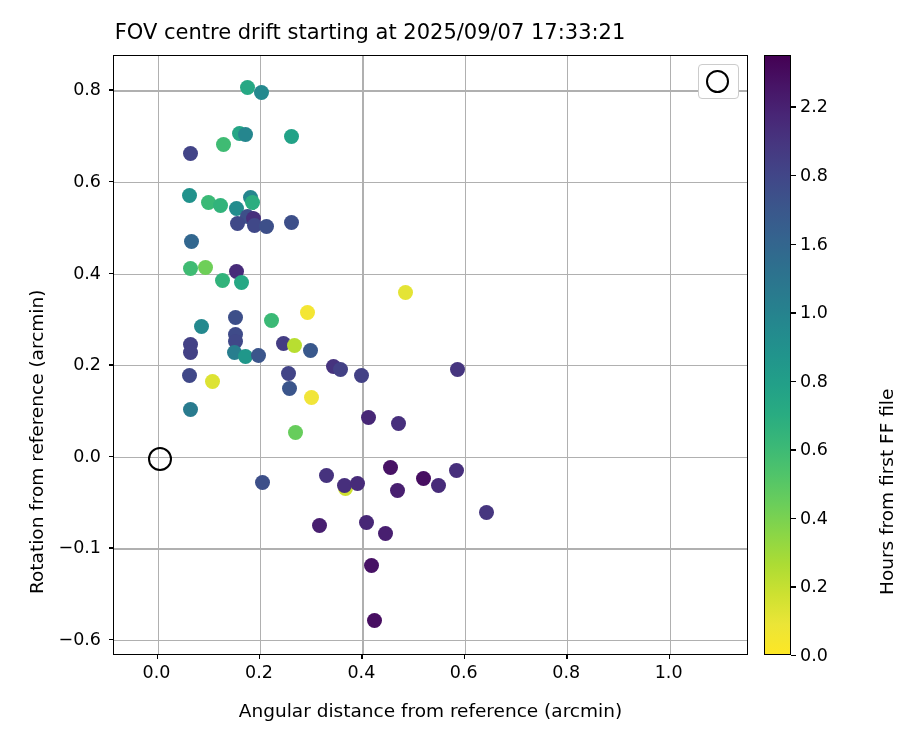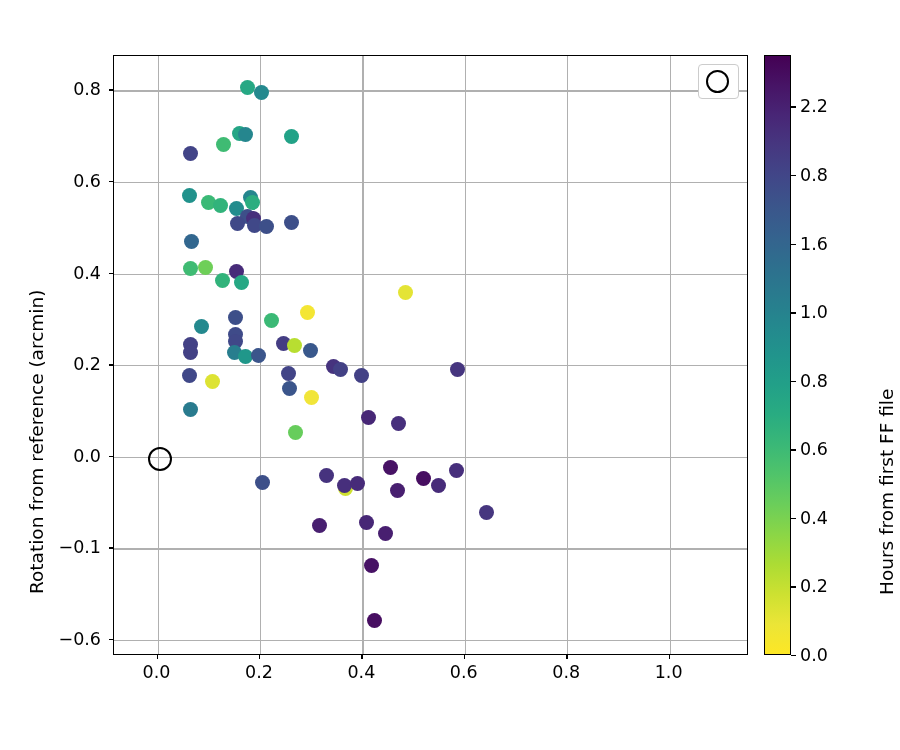--- a/index.html
+++ b/index.html
@@ -28,20 +28,21 @@
   #cbar-grad{position:absolute;inset:0;}
   .ctick{position:absolute;left:791px;width:5px;height:1.4px;background:#000;}
   .clabel{position:absolute;left:800px;font-size:17.5px;transform:translateY(-50%);}
   #cbar-label{position:absolute;font-size:18.5px;white-space:nowrap;transform-origin:0 0;transform:rotate(-90deg);left:876px;top:595px;}
 </style>
 </head>
 <body>
 
 <div id="figure">
 
+  <div id="plot-title">FOV centre drift starting at 2025/09/07 17:33:21</div>
 
   <div id="axes">
     <div id="grid-layer">
         <div class="gridline v" style="left: 43.5282px;"></div>
         <div class="gridline v" style="left: 145.948px;"></div>
         <div class="gridline v" style="left: 248.367px;"></div>
         <div class="gridline v" style="left: 350.786px;"></div>
         <div class="gridline v" style="left: 453.206px;"></div>
         <div class="gridline v" style="left: 555.625px;"></div>
         <div class="gridline h" style="top: 583.969px;"></div>
@@ -152,20 +153,21 @@
       <div class="tick y" style="left: 109px; top: 364.16px;"></div>
       <div class="ticklabel y" style="left: 30px; width: 71px; top: 364.16px;">0.2</div>
       <div class="tick y" style="left: 109px; top: 272.557px;"></div>
       <div class="ticklabel y" style="left: 30px; width: 71px; top: 272.557px;">0.4</div>
       <div class="tick y" style="left: 109px; top: 180.954px;"></div>
       <div class="ticklabel y" style="left: 30px; width: 71px; top: 180.954px;">0.6</div>
       <div class="tick y" style="left: 109px; top: 89.3511px;"></div>
       <div class="ticklabel y" style="left: 30px; width: 71px; top: 89.3511px;">0.8</div>
     </div>
 
+  <div id="xlabel">Angular distance from reference (arcmin)</div>
   <div id="ylabel">Rotation from reference (arcmin)</div>
 
   <div id="cbar">
     <div id="cbar-grad" style="background: linear-gradient(to top, rgb(253, 231, 37) 0%, rgb(235, 229, 55) 5%, rgb(205, 225, 49) 10%, rgb(172, 220, 52) 15%, rgb(139, 214, 70) 20%, rgb(107, 206, 90) 25%, rgb(80, 196, 106) 30%, rgb(58, 184, 119) 35%, rgb(41, 172, 129) 40%, rgb(34, 160, 136) 45%, rgb(33, 148, 140) 50%, rgb(36, 136, 142) 55%, rgb(41, 123, 142) 60%, rgb(46, 111, 142) 65%, rgb(53, 98, 142) 70%, rgb(59, 85, 139) 75%, rgb(65, 70, 136) 80%, rgb(70, 55, 128) 85%, rgb(72, 38, 118) 90%, rgb(71, 20, 102) 95%, rgb(68, 1, 84) 100%);"></div>
   </div>
   <div id="cbar-ticks">
       <div class="ctick" style="top: 655px;"></div>
       <div class="clabel" style="top: 655px;">0.0</div>
       <div class="ctick" style="top: 586.429px;"></div>
       <div class="clabel" style="top: 586.429px;">0.2</div>

